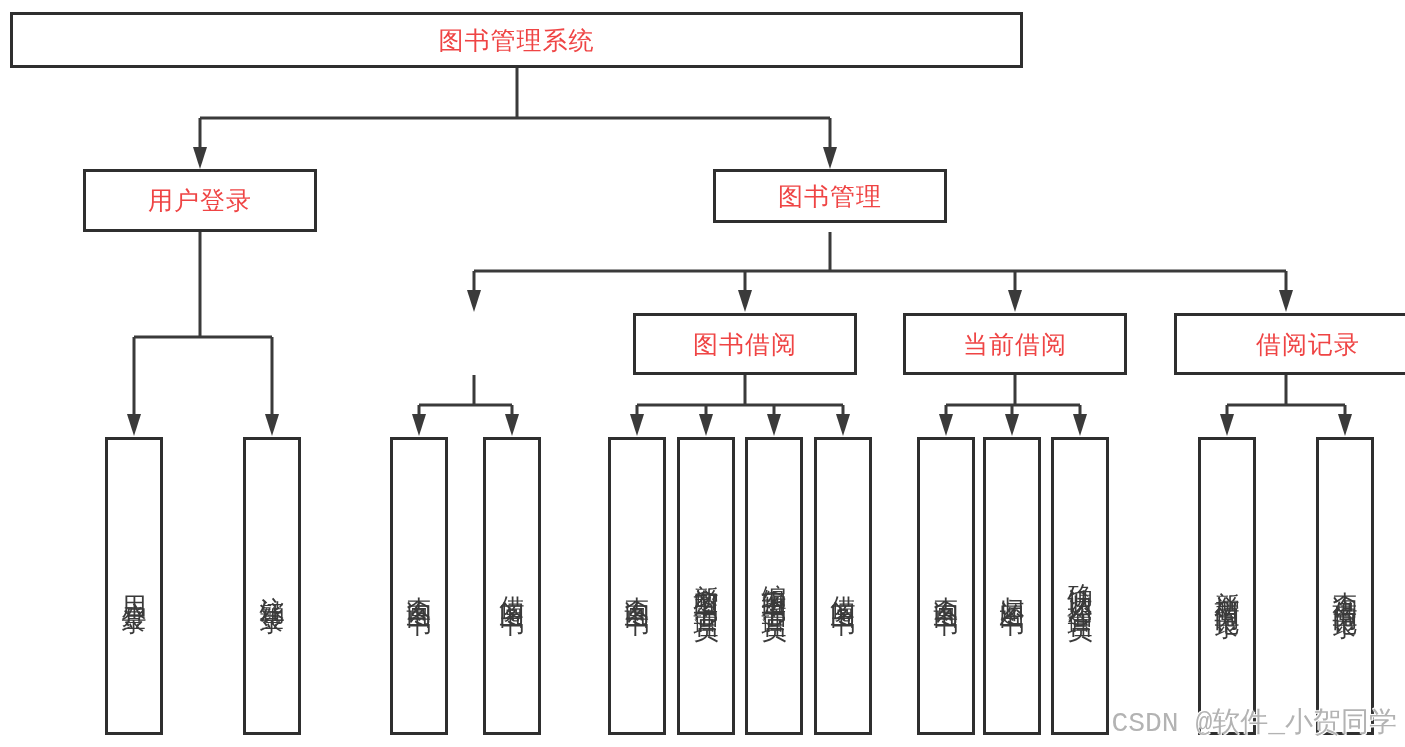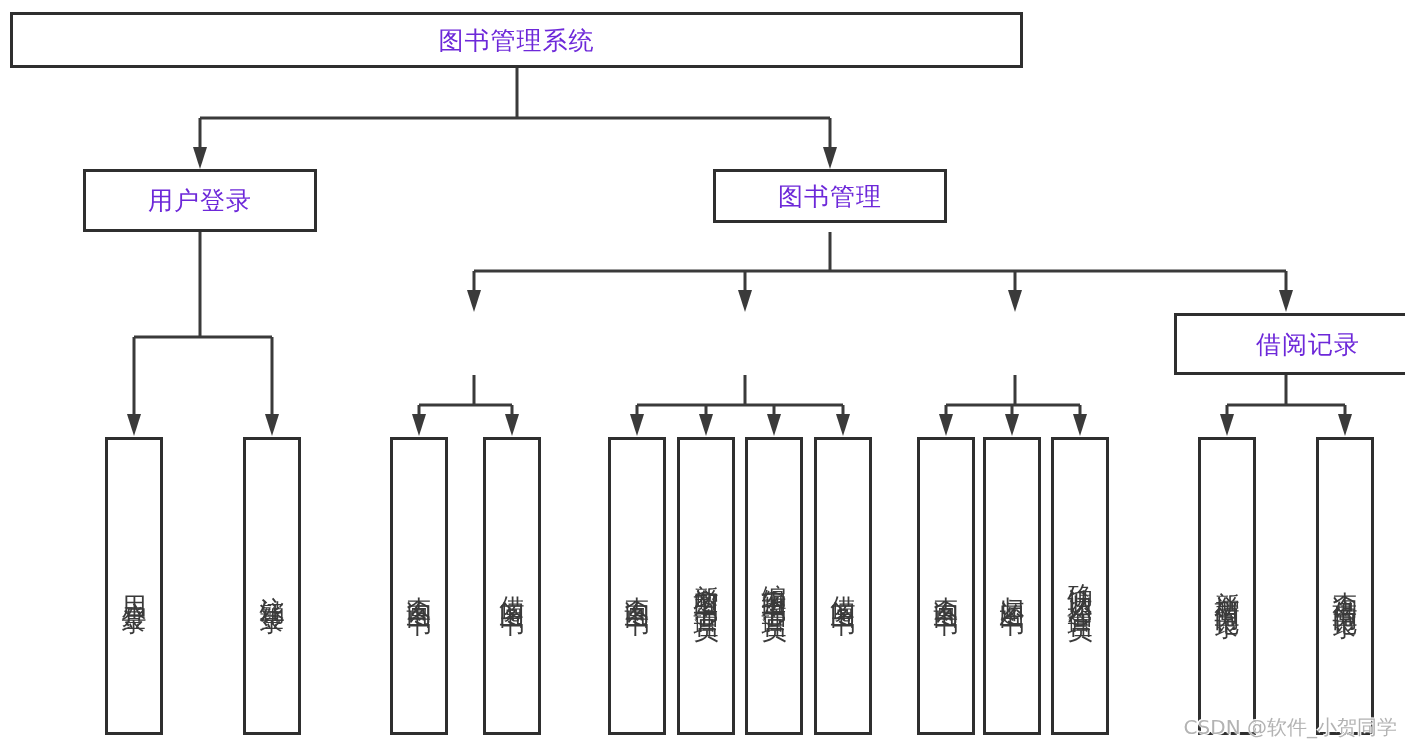--- a/index.html
+++ b/index.html
@@ -18,21 +18,21 @@
     pointer-events: none;
   }
   .hbox {
     position: absolute;
     box-sizing: border-box;
     border: 3px solid #2f2f2f;
     background: #ffffff;
     display: flex;
     align-items: center;
     justify-content: center;
-    color: #6d28d9;
+    color: #ef4444;
     font-size: 25px;
     letter-spacing: 1px;
     white-space: nowrap;
     z-index: 2;
   }
   .hbox.root { border-width: 3px; }
   .vbox {
     position: absolute;
     box-sizing: border-box;
     top: 437px;
@@ -51,25 +51,26 @@
     font-size: 25px;
     letter-spacing: 5px;
     line-height: 1;
     color: #3a3a3a;
     white-space: nowrap;
   }
   .watermark {
     position: absolute;
     right: 8px;
     bottom: 6px;
-    font-size: 20px;
+    font-size: 28px;
     color: #b3b3b3;
     text-shadow: 0 0 2px #ffffff, 1px 1px 0 #ffffff, -1px -1px 0 #ffffff;
     z-index: 3;
     white-space: nowrap;
+    font-family: Liberation Mono, monospace;
   }
 </style>
 </head>
 <body>
 
 <div id="canvas">
 
   <svg id="connectors" viewBox="0 0 1405 747" xmlns="http://www.w3.org/2000/svg">
 
     <path d="M517 68 V118 M200 118 H830 M200 118 V150 M830 118 V150" stroke="#3a3a3a" stroke-width="3" fill="none"></path>
@@ -110,20 +111,26 @@
     <span>图书管理系统</span>
   </div>
 
   <div class="hbox" style="left:83px;top:169px;width:234px;height:63px">
     <span>用户登录</span>
   </div>
   <div class="hbox" style="left:713px;top:169px;width:234px;height:54px">
     <span>图书管理</span>
   </div>
 
+  <div class="hbox" style="left:633px;top:313px;width:224px;height:62px">
+    <span>图书借阅</span>
+  </div>
+  <div class="hbox" style="left:903px;top:313px;width:224px;height:62px">
+    <span>当前借阅</span>
+  </div>
   <div class="hbox" style="left:1174px;top:313px;width:268px;height:62px">
     <span>借阅记录</span>
   </div>
 
   <div class="vbox" style="left:105px">
     <span class="vtext">用户登录</span>
   </div>
   <div class="vbox" style="left:243px">
     <span class="vtext">注销登录</span>
   </div>

